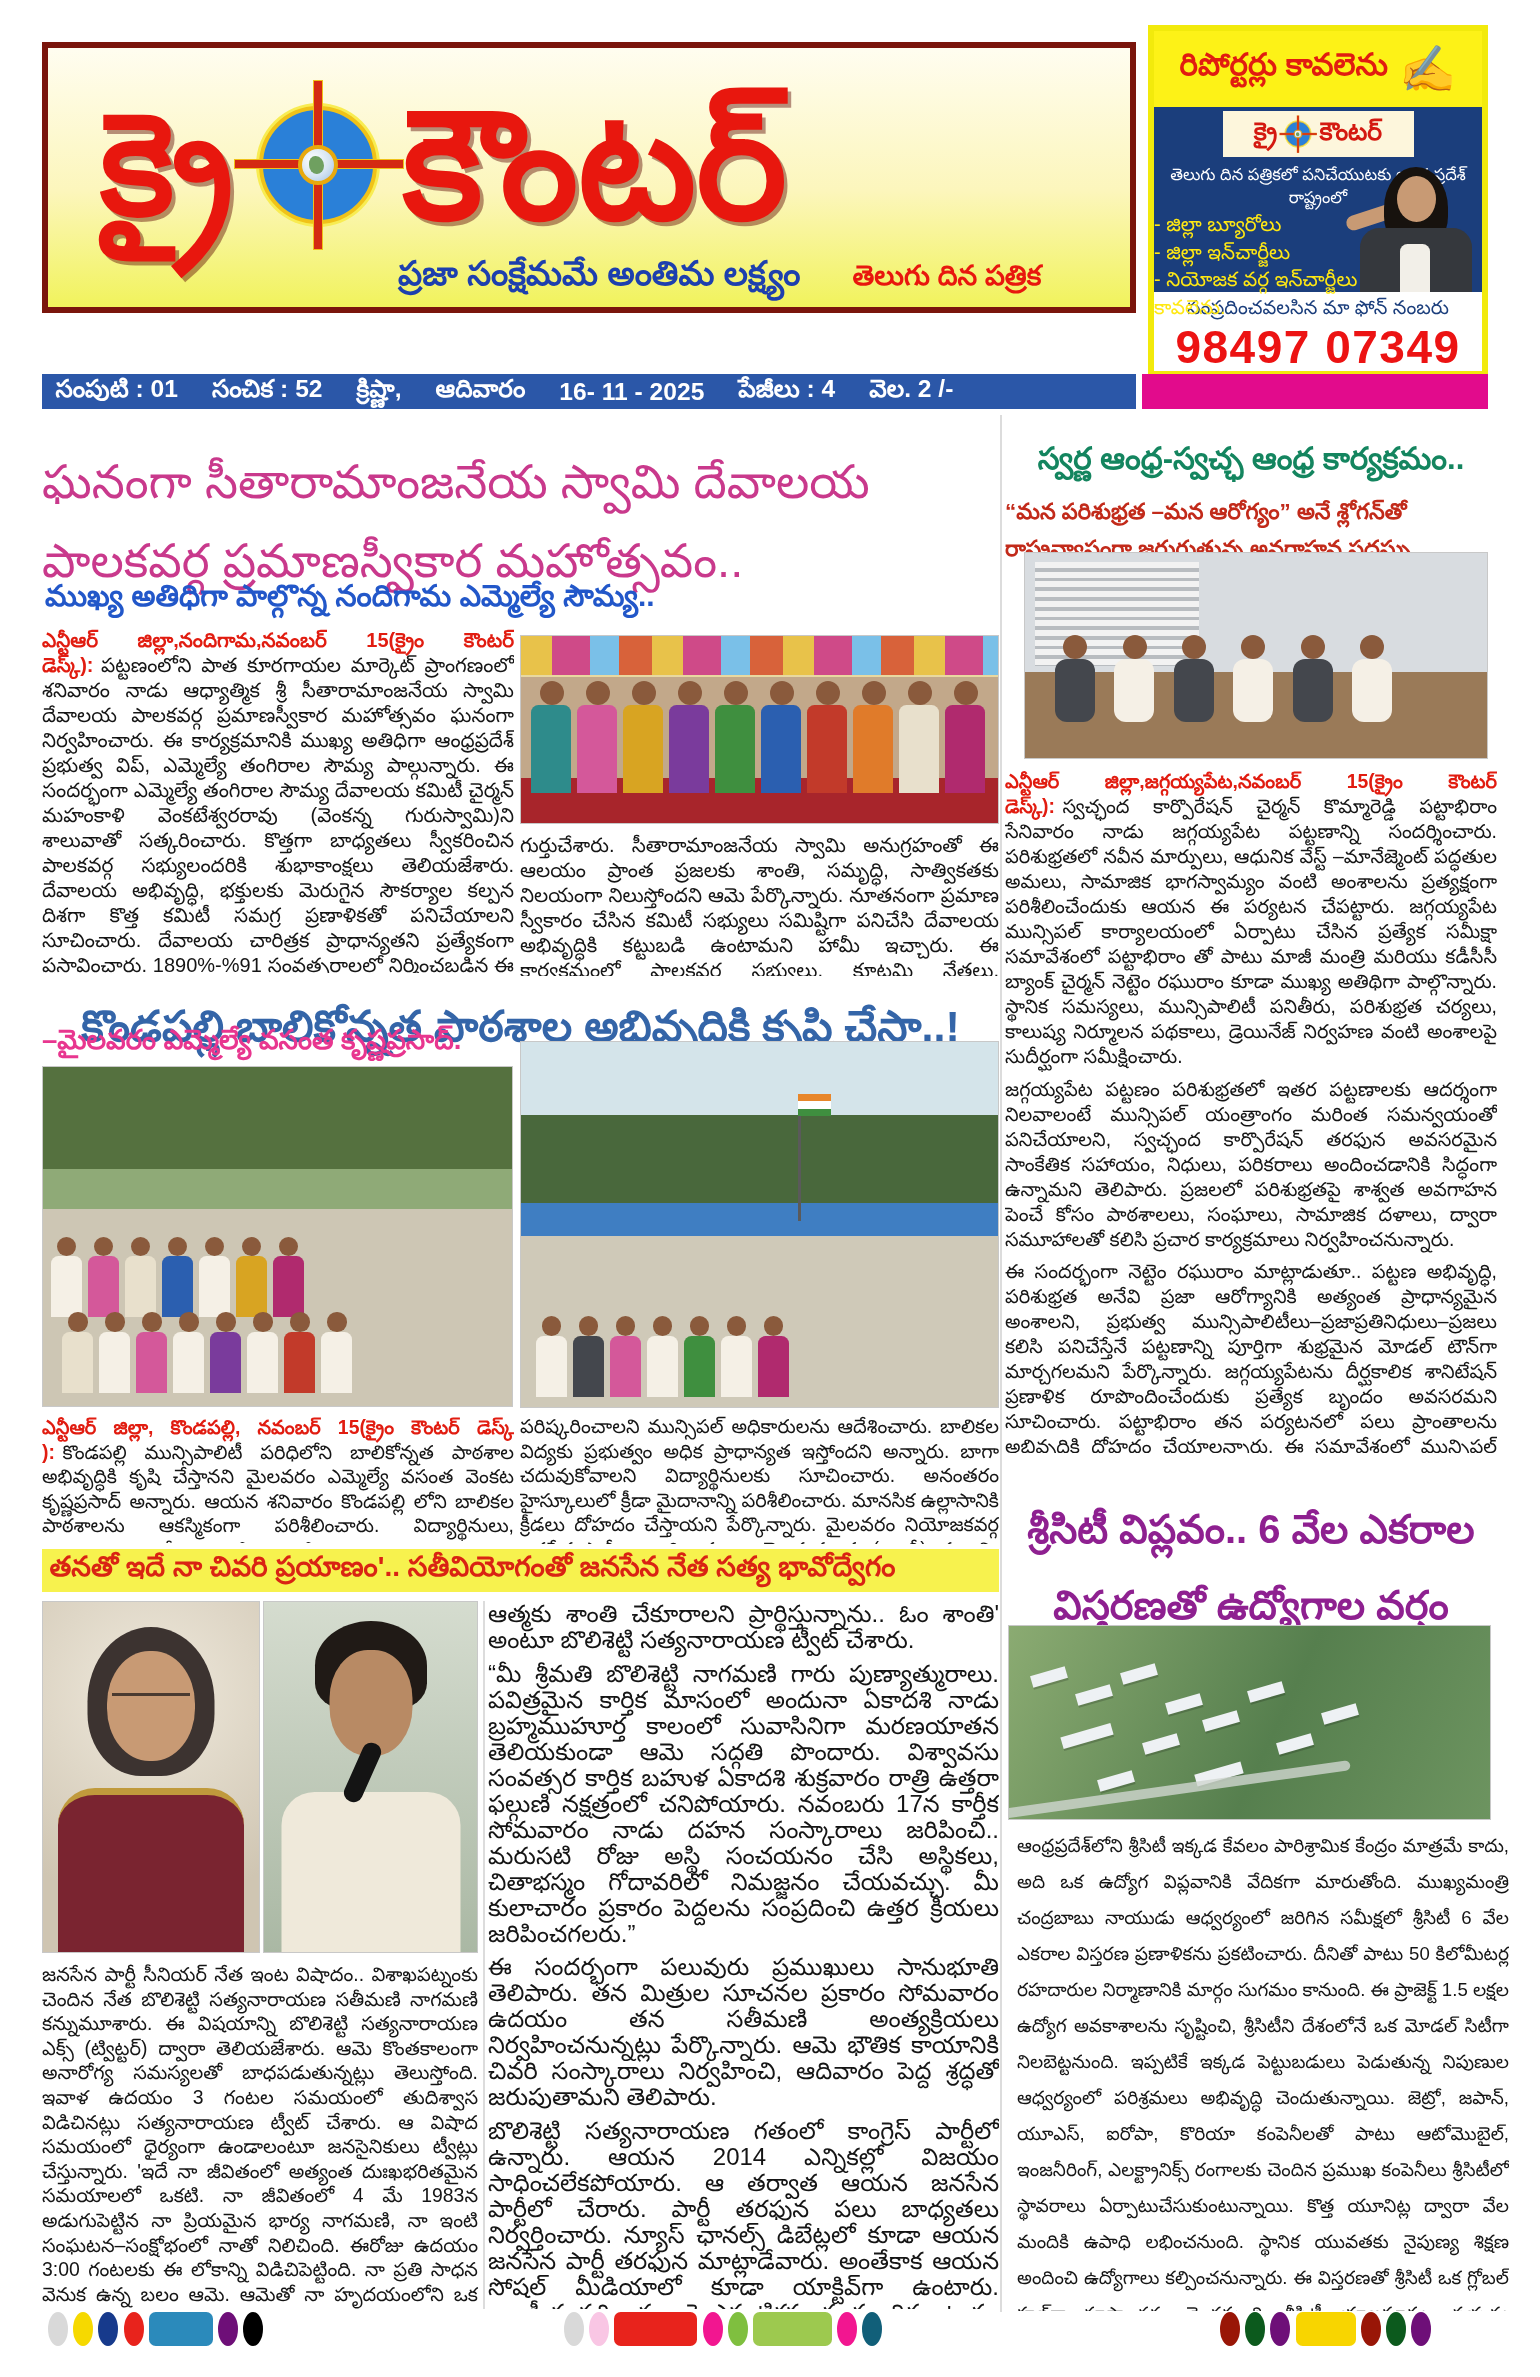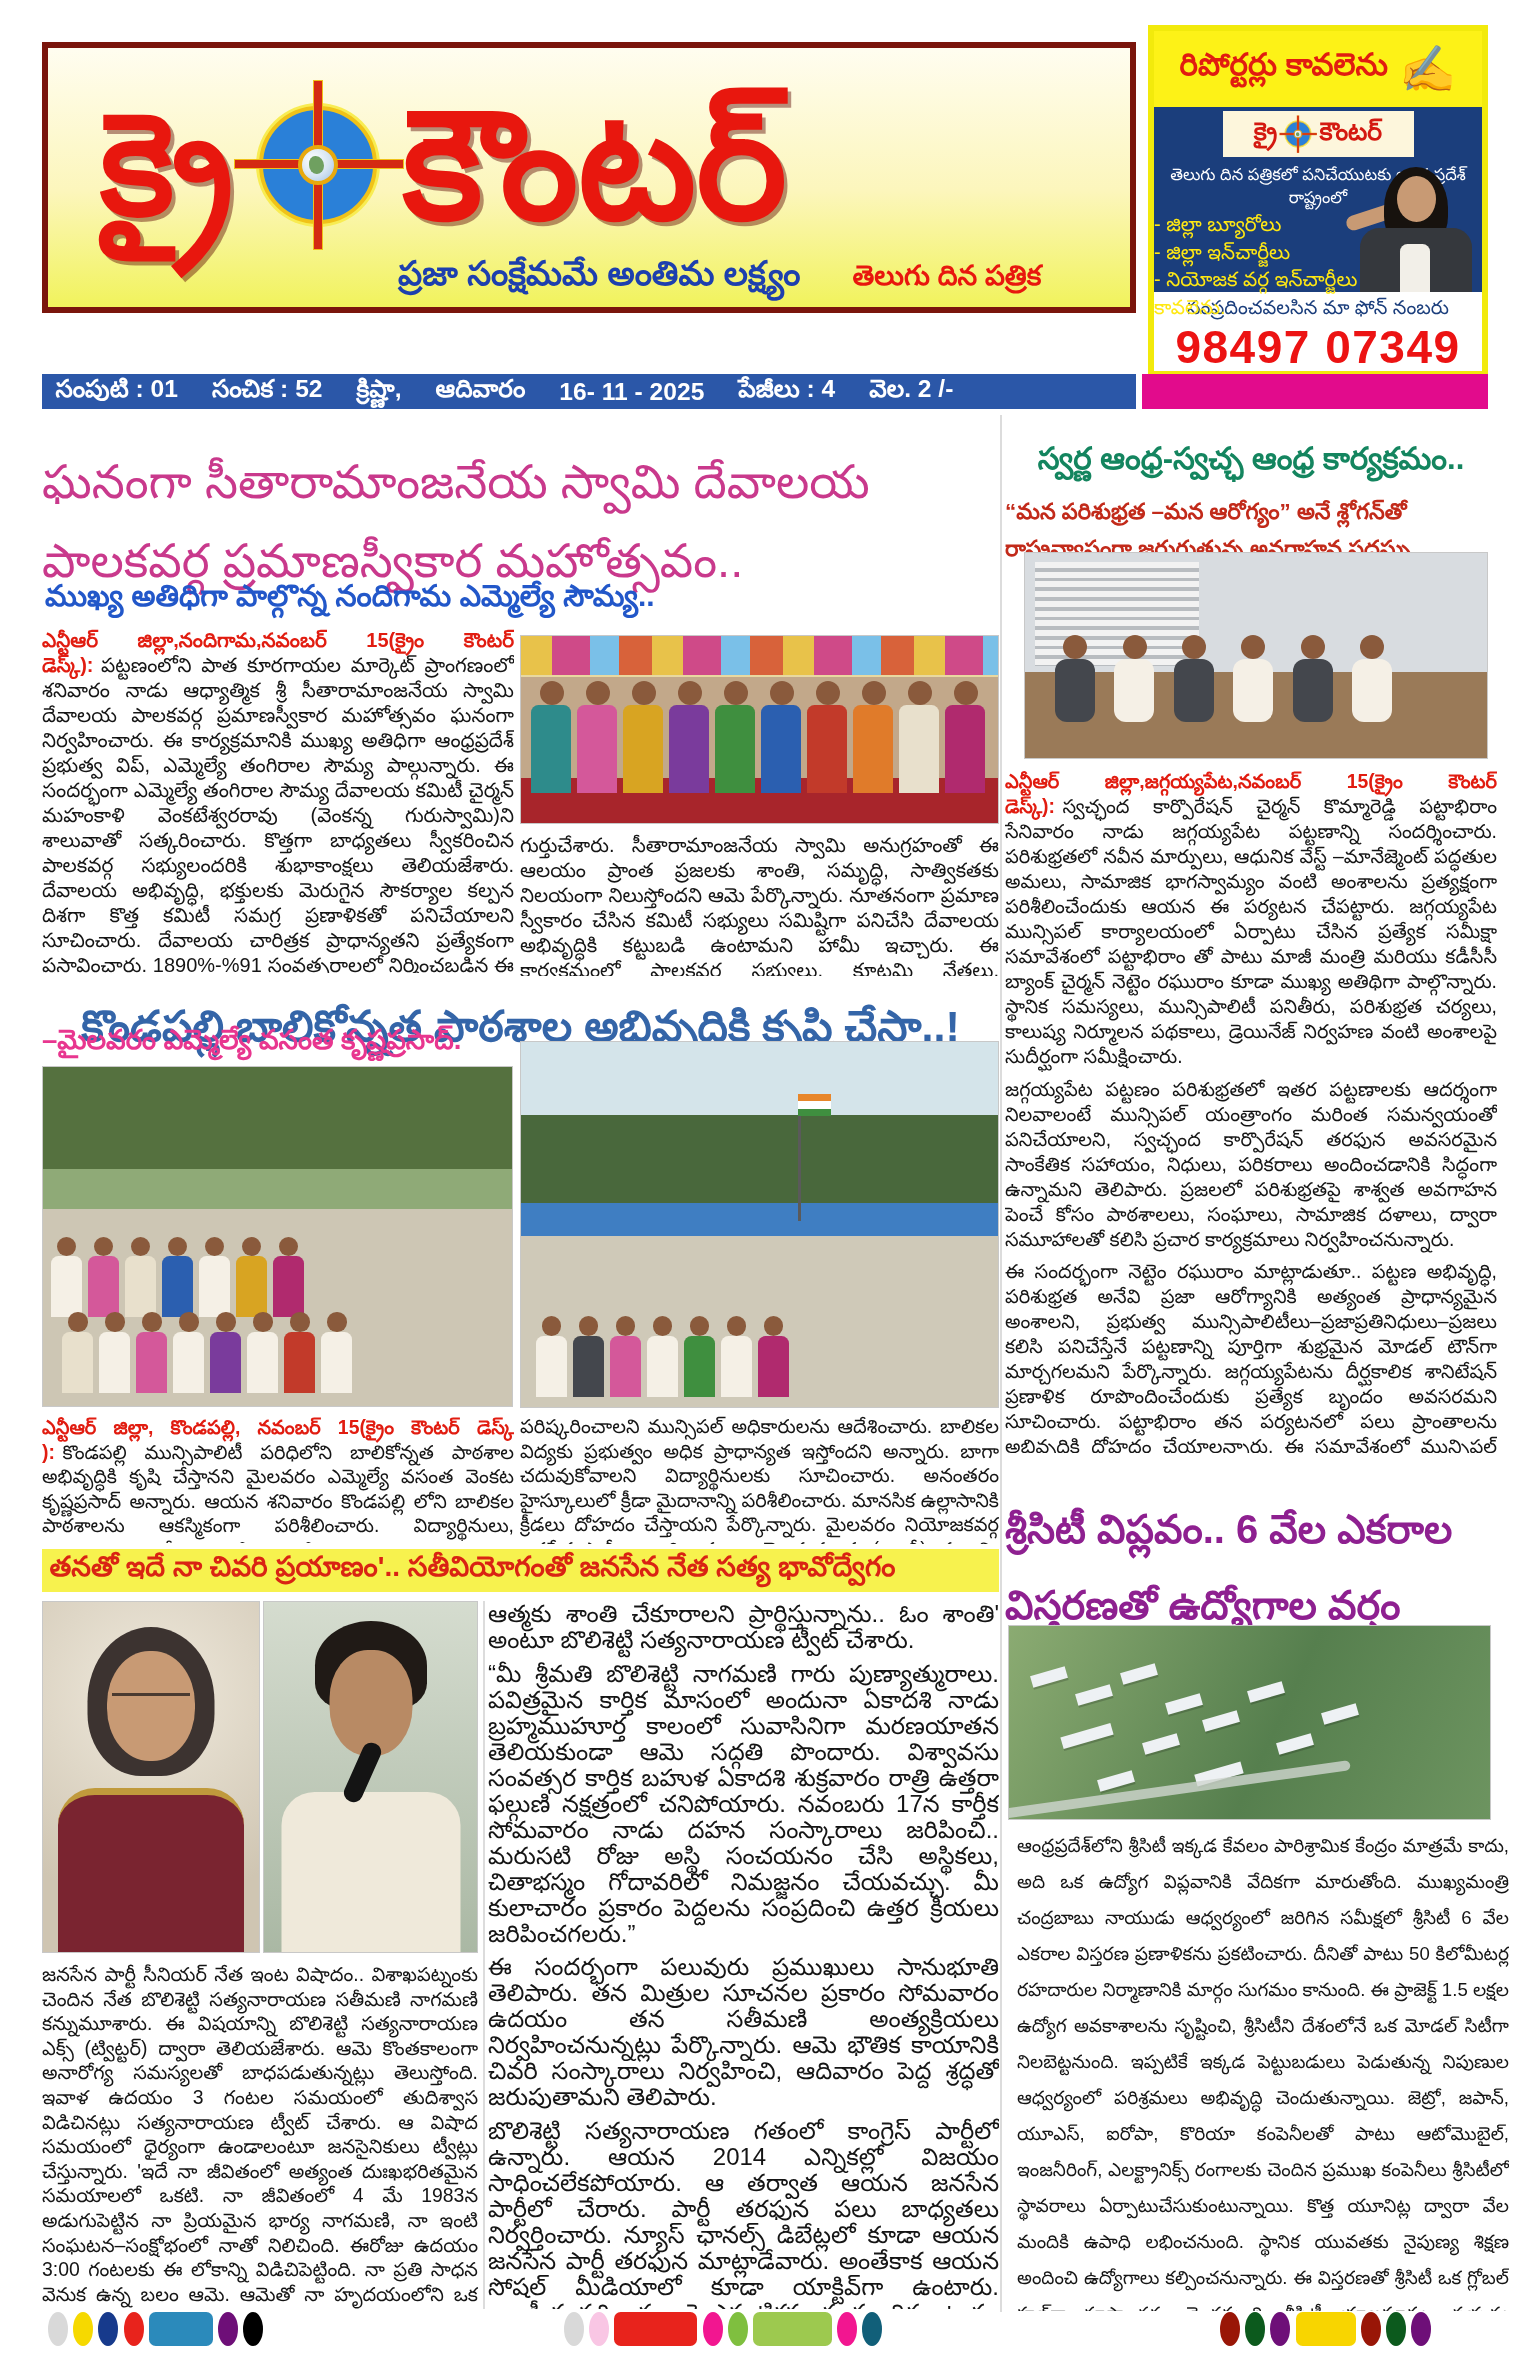--- a/index.html
+++ b/index.html
@@ -79,21 +79,21 @@
   .a3-col1{left:42px;top:1415px;width:472px;height:128px;font-size:19.4px;line-height:24.6px;}
   .a3-col2{left:520px;top:1414px;width:479px;height:130px;font-size:19.4px;line-height:24.6px;}
 
   
   .a5-headbar{position:absolute;left:42px;top:1549px;width:957px;height:43px;background:var(--highlight-yellow,#f7f24e);
     color:var(--highlight-red,#d92313);font-size:28px;font-weight:bold;display:flex;align-items:center;padding-left:7.5px;overflow:hidden;}
   .a5-left{left:42px;top:1962px;width:436px;height:347px;font-size:19.4px;line-height:24.6px;}
   .a5-mid{left:488px;top:1601px;width:511px;height:708px;font-size:24px;line-height:26px;}
 
   
-  .a4-head{position:absolute;left:1005px;top:1458px;width:492px;height:160px;
+  .a4-head{position:absolute;left:1005px;top:1458px;width:492px;height:160px;text-align:center;
     color:var(--headline-purple,#8e2090);font-size:40px;font-weight:bold;line-height:76px;overflow:hidden;}
   .a4-body{left:1005px;top:1828px;width:492px;height:483px;font-size:18.6px;line-height:36px;margin-left:12px;}
 
   
   .photo{position:absolute;overflow:hidden;border:0.7px solid #c8c8c8;}
   .pr{position:relative;width:40px;height:88px;border-radius:7.5px 7.5px 0 0;display:inline-block;}
   .pr::before{content:"";position:absolute;top:-24px;left:8.2px;width:24px;height:24px;border-radius:50%;background:#8a5a3c;}
   .pr.sm{width:31px;height:61px;} .pr.sm::before{top:-19.4px;left:6px;width:19.4px;height:19.4px;}
   .c0{background:#2e8b8b;} .c1{background:#d4589a;} .c2{background:#d8a422;} .c3{background:#7a3b9c;}
   .c4{background:#3f8f3f;} .c5{background:#2b5fb0;} .c6{background:#c23a2a;} .c7{background:#e07b2a;}

